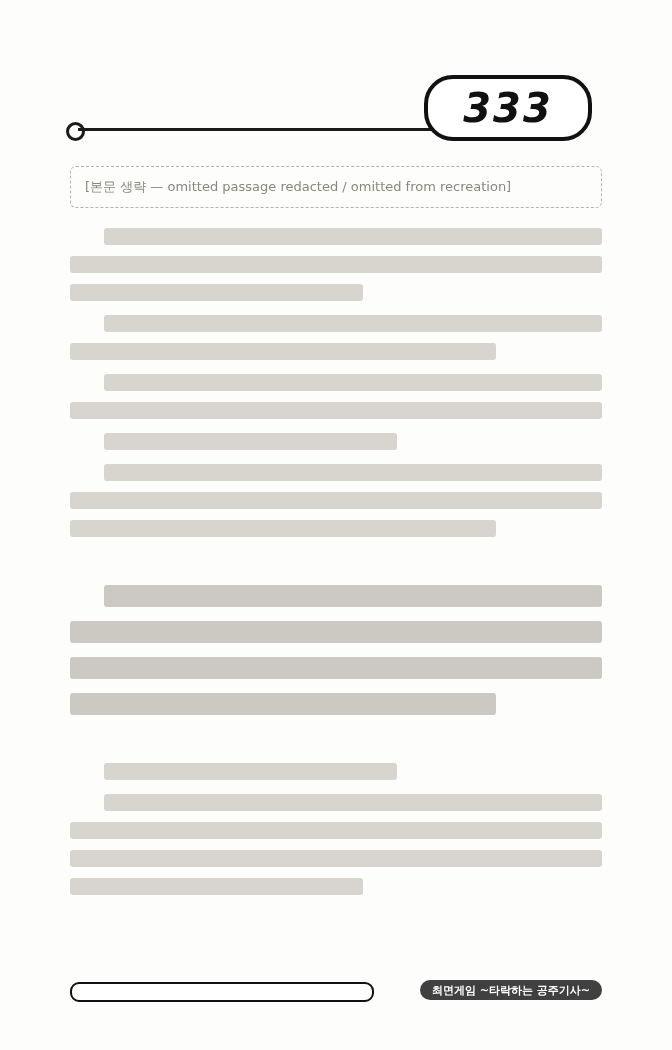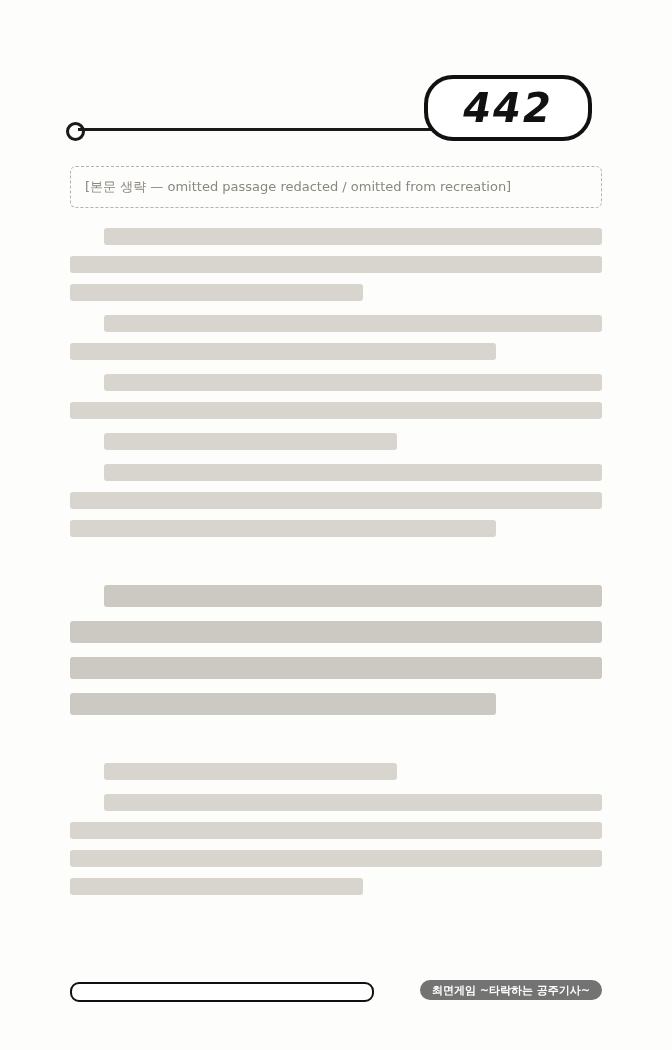--- a/index.html
+++ b/index.html
@@ -31,32 +31,32 @@
   .notice{
     margin:6px 0 20px 0;padding:10px 14px;
     border:1px dashed #b5b2aa;border-radius:6px;
     color:#8a877f;font-size:13px;line-height:1.5;
   }
   
   .footer{position:absolute;bottom:48px;left:70px;right:70px;height:22px;}
   .footer-box{position:absolute;left:0;top:2px;width:300px;height:16px;border:2px solid #111;border-radius:9px;background:#fff;}
   .footer-badge{
     position:absolute;right:0;top:0;height:20px;padding:0 12px;
-    background:#737373;color:#fff;border-radius:10px;
+    background:#404040;color:#fff;border-radius:10px;
     display:flex;align-items:center;font-size:11px;font-weight:bold;white-space:nowrap;
   }
 </style>
 </head>
 <body>
 
 <div class="header">
   <div class="header-dot"></div>
   <div class="header-rule"></div>
   <div class="page-capsule">
-    <span class="page-number">442</span>
+    <span class="page-number">333</span>
   </div>
 </div>
 
 <div class="body-area">
   <div class="notice">[본문 생략 — omitted passage redacted / omitted from recreation]</div>
 
   <div class="para">
     <div class="redacted-line indent"></div>
     <div class="redacted-line"></div>
     <div class="redacted-line short"></div>

